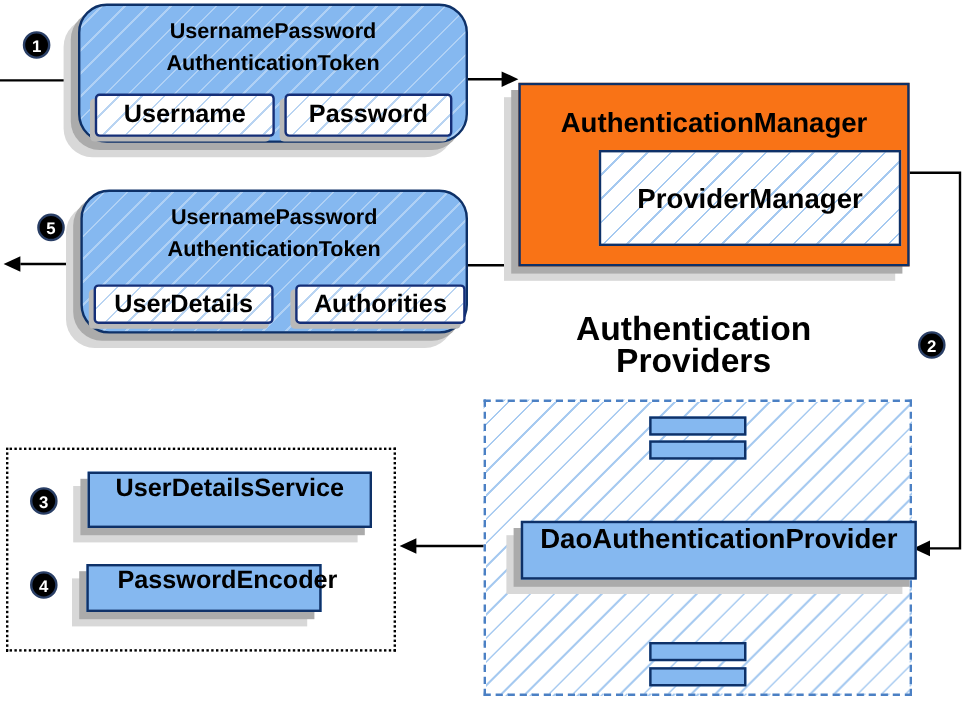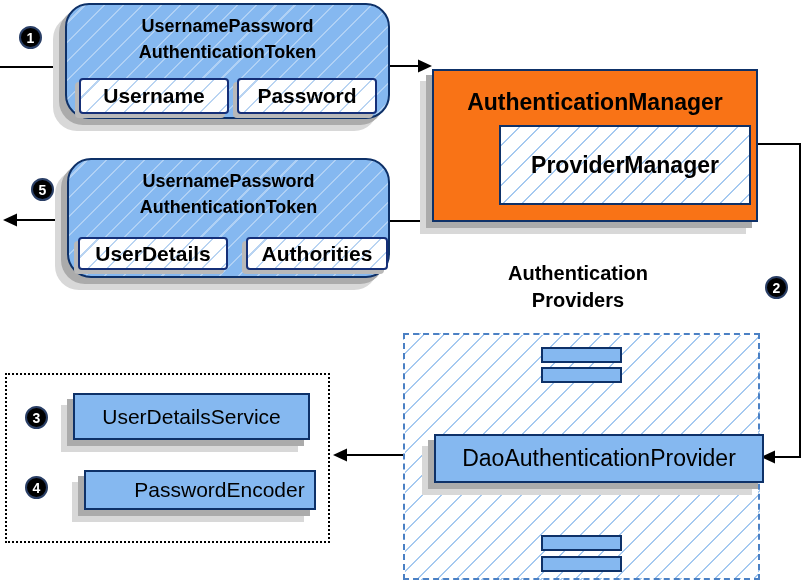--- a/index.html
+++ b/index.html
@@ -7,22 +7,22 @@
   body { font-family: "Liberation Sans", sans-serif; color: #000; }
 
   .canvas { position: relative; width: 803px; height: 584px; background: #fff; }
 
   
   .blue-box {
     position: absolute;
     background-color: #85b8f0;
     border: 2px solid #0e3168;
     box-shadow: -6px 6px 0 #ababab, -12px 12px 0 #d8d8d8;
-    display: flex; align-items: center; justify-content: center;
-    font-weight: normal;
+    display: flex; justify-content: center;
+    font-weight: bold;
   }
   .token {
     position: absolute;
     background-color: #85b8f0;
     background-image: repeating-linear-gradient(135deg, transparent 0, transparent 12px,
                       rgba(255,255,255,0.35) 12px, rgba(255,255,255,0.35) 13.5px);
     border: 2px solid #0e3168;
     border-radius: 24px;
     box-shadow: -6px 6px 0 #ababab, -12px 12px 0 #d8d8d8;
   }
@@ -57,38 +57,38 @@
                   background-color: #f97316; border: 2px solid #0e3168; position: absolute;
                   box-shadow: -6px 6px 0 #ababab, -12px 12px 0 #d8d8d8; }
   #auth-manager .mgr-title { position: absolute; width: 100%; top: 18px; text-align: center;
                              font-weight: bold; font-size: 23px; }
   #provider-manager { position: absolute; left: 36px; top: 54px; width: 252px; height: 80px;
                       border: 2px solid #0e3168;
                       display: flex; align-items: center; justify-content: center;
                       font-weight: bold; font-size: 23px; margin-left: 29px; }
 
   #providers-label { position: absolute; left: 453px; top: 260px; width: 250px;
-                     text-align: center; font-weight: bold; font-size: 20px; line-height: 27px; }
+                     text-align: center; font-weight: bold; font-size: 28px; line-height: 27px; }
 
   #providers-area { position: absolute; left: 403px; top: 333px; width: 357px; height: 247px;
                     border: 2px dashed #4b80c4; }
 
   .bar { position: absolute; width: 81px; height: 16px;
          background: #85b8f0; border: 2px solid #0e3168; }
   #bar-top-1 { left: 541px; top: 347px; }
   #bar-top-2 { left: 541px; top: 367px; }
   #bar-bottom-1 { left: 541px; top: 535px; }
   #bar-bottom-2 { left: 541px; top: 556px; }
 
   #dao-provider { left: 418px; top: 434px; width: 330px; height: 49px; font-size: 23px; margin-left: 16px; }
 
   #services-area { position: absolute; left: 5px; top: 373px; width: 325px; height: 170px;
                    border: 2px dotted #000; background: #fff; }
   #user-details-service { left: 73px; top: 393px; width: 237px; height: 47px; font-size: 21px; }
-  #password-encoder     { left: 84px; top: 470px; width: 232px; height: 40px; font-size: 21px; padding-left: 39px; }
+  #password-encoder     { left: 72px; top: 470px; width: 196px; height: 40px; font-size: 21px; padding-left: 39px; }
 
   
   .badge { position: absolute; width: 23px; height: 23px; border-radius: 50%;
            background: #000; border: 2px solid #2a3f66;
            color: #fff; font-weight: bold; font-size: 14px;
            display: flex; align-items: center; justify-content: center; }
   #badge-1 { left: 19px;  top: 26px; }
   #badge-2 { left: 765px; top: 276px; }
   #badge-3 { left: 25px;  top: 406px; }
   #badge-4 { left: 25px;  top: 476px; }

